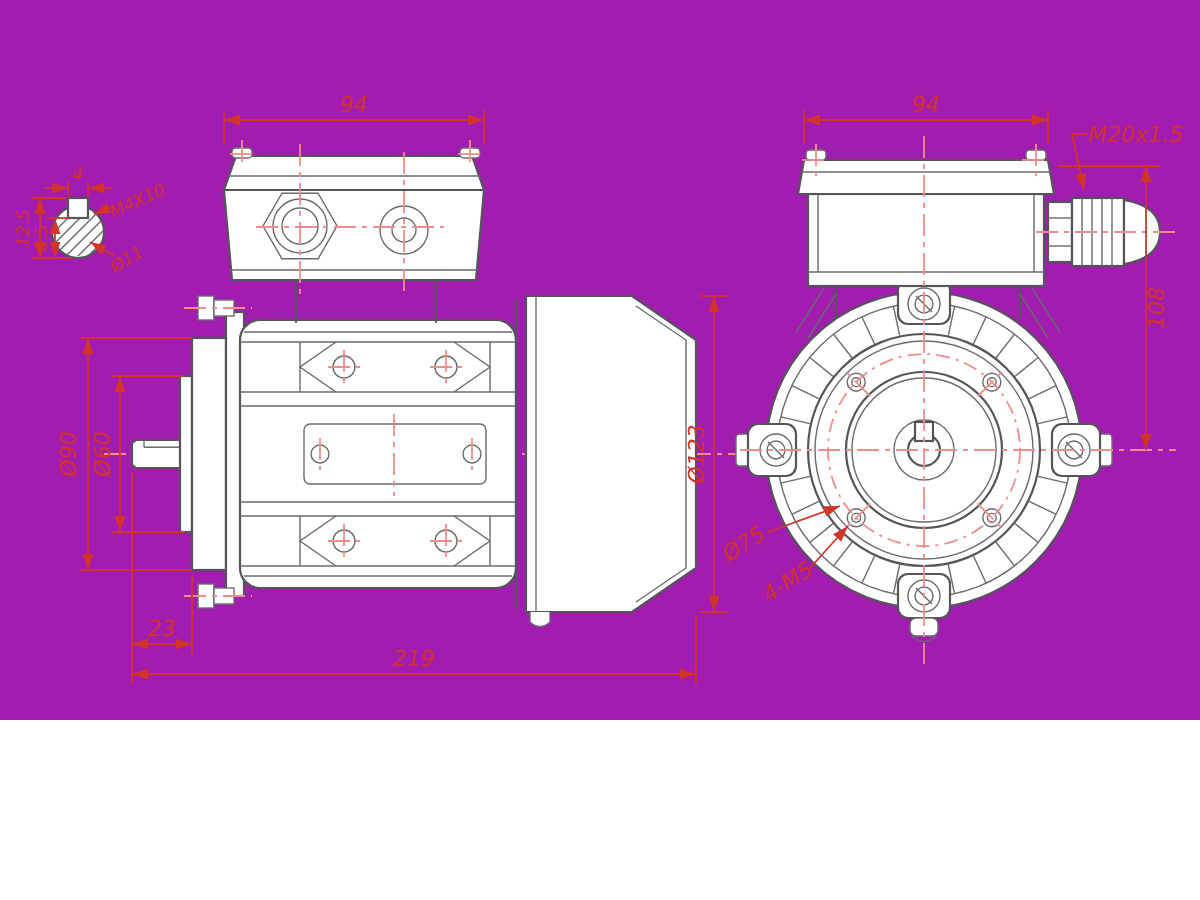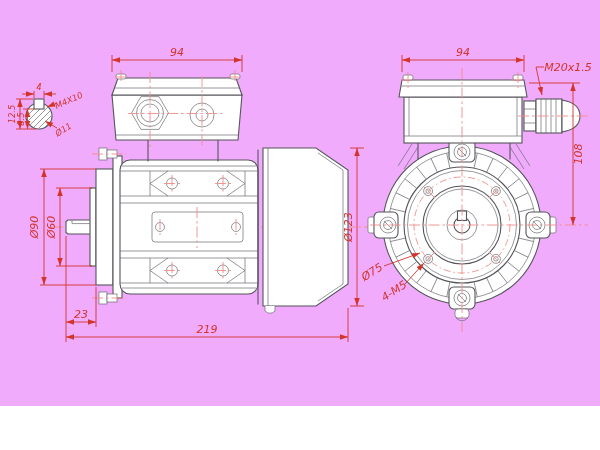--- a/index.html
+++ b/index.html
@@ -1,16 +1,16 @@
 <!DOCTYPE html>
 <html><head>
 <meta charset="utf-8">
 <style>
   html,body{margin:0;padding:0;background:#ffffff;}
-  .stage{width:600px;height:406px;background:#f0abfc;position:relative;overflow:hidden;}
+  .stage{width:600px;height:360px;background:#a21caf;position:relative;overflow:hidden;}
   svg{display:block;}
   
   .ln   {stroke:#54555a;stroke-width:1.1;fill:none;stroke-linecap:round;}
   .lnf  {stroke:#54555a;stroke-width:1.1;fill:#ffffff;}
   .thin {stroke:#6a6b70;stroke-width:0.7;fill:none;}
   .thinf{stroke:#6a6b70;stroke-width:0.7;fill:#ffffff;}
   .hatch{stroke:#6a6b70;stroke-width:0.7;}
   
   .dim  {stroke:#d3342a;stroke-width:0.9;fill:none;}
   .cl   {stroke:#f08d8a;stroke-width:0.9;fill:none;stroke-dasharray:11 3 2.5 3;}

